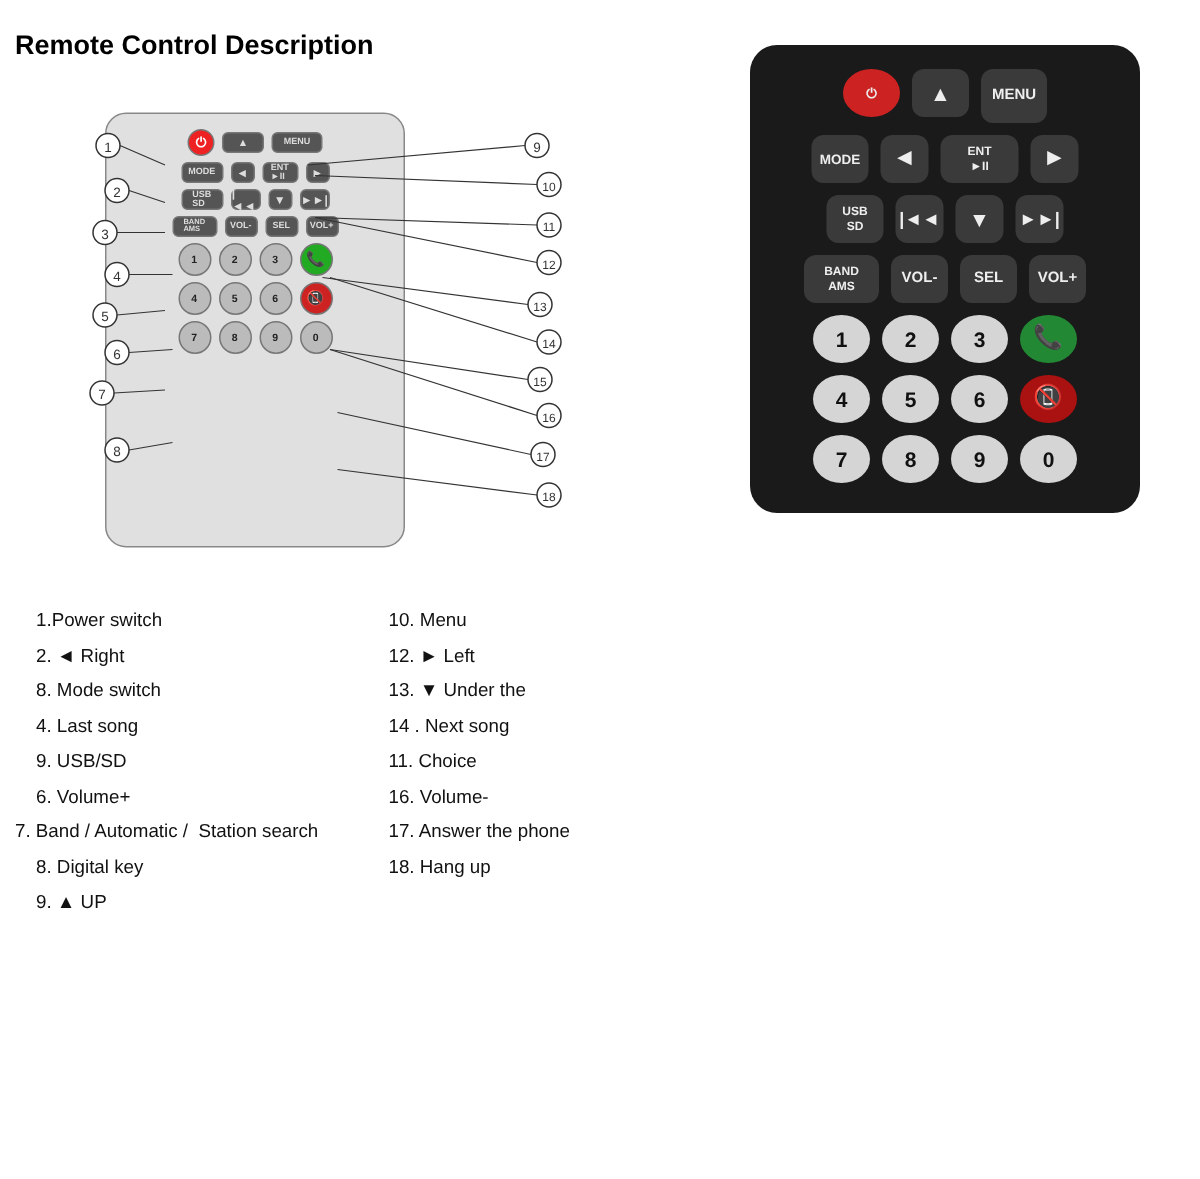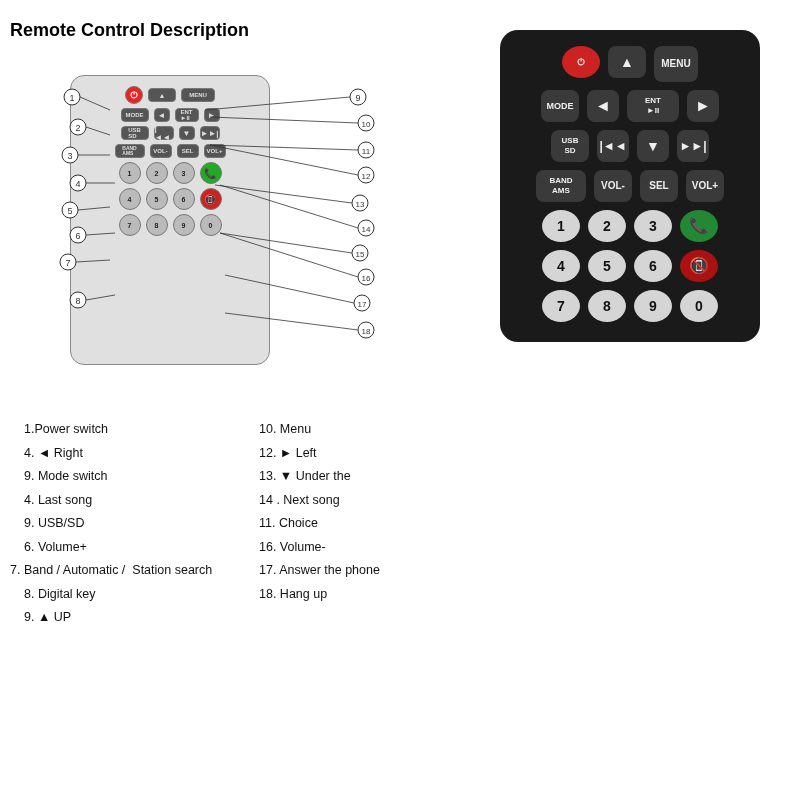--- a/index.html
+++ b/index.html
@@ -87,21 +87,20 @@
       display: flex;
       flex-direction: row;
       gap: 0px;
       margin-top: 8px;
     }
     .desc-col {
       flex: 1;
       display: flex;
       flex-direction: column;
       gap: 6px;
-      margin-top: 16px;
     }
     .desc-item {
       font-size: 12.5px;
       line-height: 1.4;
       color: #111;
     }
     .desc-item .wrap {
       padding-left: 14px;
       text-indent: -14px;
     }
@@ -306,24 +305,24 @@
         <line x1="348" y1="275" x2="215" y2="258" stroke="#333" stroke-width="0.8"></line>
       </svg>
     </div>
 
     <div class="desc-section">
       <div class="desc-col">
         <div class="desc-item">
           <span class="wrap">1.Power switch</span>
         </div>
         <div class="desc-item">
-          <span class="wrap">4. ◄ Right</span>
-        </div>
-        <div class="desc-item">
-          <span class="wrap">9. Mode switch</span>
+          <span class="wrap">2. ◄ Right</span>
+        </div>
+        <div class="desc-item">
+          <span class="wrap">8. Mode switch</span>
         </div>
         <div class="desc-item">
           <span class="wrap">4. Last song</span>
         </div>
         <div class="desc-item">
           <span class="wrap">9. USB/SD</span>
         </div>
         <div class="desc-item">
           <span class="wrap">6. Volume+</span>
         </div>

